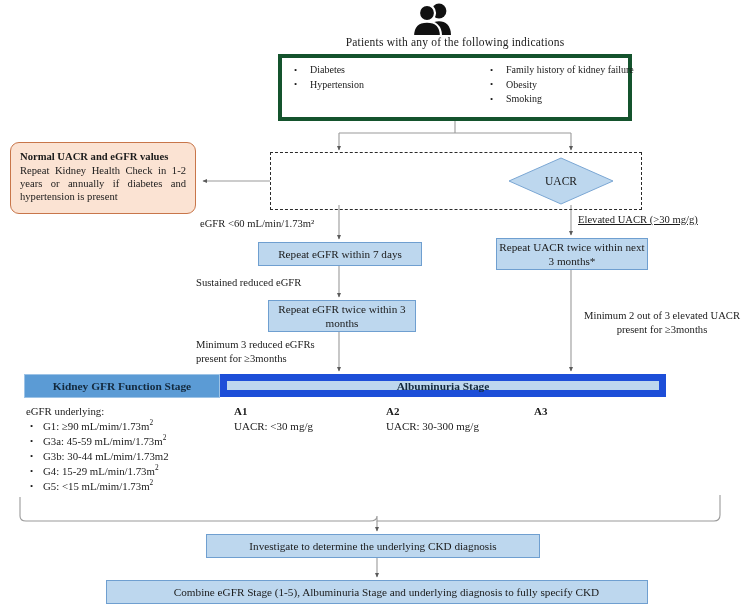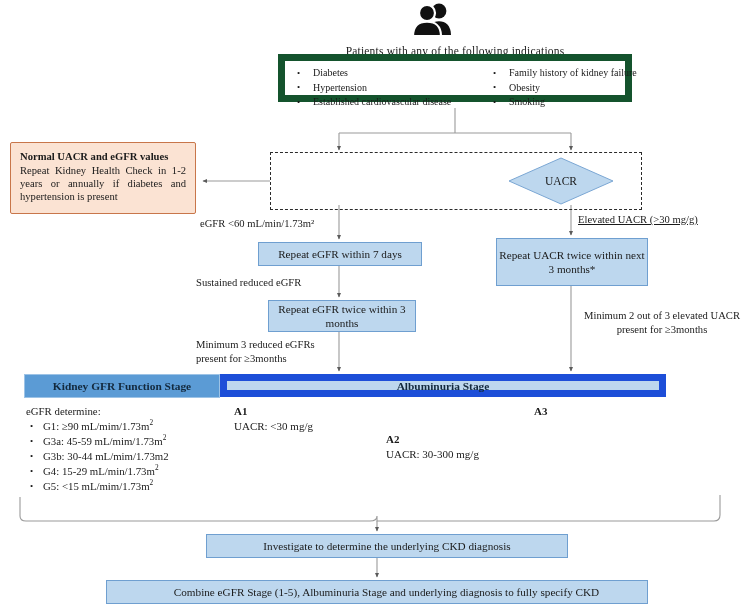--- a/index.html
+++ b/index.html
@@ -30,27 +30,26 @@
 
   
   .people-icon { left: 404px; top: 2px; width: 52px; height: 34px; }
 
   
   .caption {
     left: 270px; top: 36px; width: 370px;
     text-align: center;
     font-size: 11.5px;
     letter-spacing: .2px;
-    margin-top: 9px;
   }
 
   
   .indications {
-    left: 278px; top: 54px; width: 354px; height: 48px;
-    border: 7px solid #14532d;
+    left: 278px; top: 54px; width: 354px; height: 67px;
+    border: 4px solid #14532d;
     background: #ffffff;
     padding: 5px 0 0 0;
   }
   .ind-cols { display: flex; height: 100%; }
   .ind-col { flex: 0 0 auto; }
   .ind-col.left { width: 196px; padding-left: 8px; }
   .ind-col.right { width: 158px; }
   .ind-li {
     font-size: 10px;
     line-height: 14.5px;
@@ -87,21 +86,21 @@
     justify-content: center;
     font-size: 11.5px;
     color: #1a1a1a;
   }
 
   
   .peach {
     left: 10px; top: 142px; width: 186px; height: 72px;
     background: #fbe3d3;
     border: 1.6px solid #c8764a;
-    border-radius: 2px;
+    border-radius: 9px;
     padding: 7px 9px 4px 9px;
   }
   .peach-title {
     font-size: 10.6px;
     font-weight: bold;
     line-height: 13px;
     margin-bottom: 1px;
   }
   .peach-body {
     font-size: 10.6px;
@@ -115,23 +114,23 @@
     border: 1px solid #6f9fd0;
     display: flex;
     align-items: center;
     justify-content: center;
     text-align: center;
     font-size: 11.2px;
     line-height: 14px;
     color: #1a1a1a;
   }
   .pbox.b-egfr7   { left: 258px; top: 242px; width: 164px; height: 24px; }
-  .pbox.b-uacr2   { left: 496px; top: 238px; width: 152px; height: 48px; }
+  .pbox.b-uacr2   { left: 496px; top: 238px; width: 152px; height: 32px; }
   .pbox.b-egfr2   { left: 268px; top: 300px; width: 148px; height: 32px; }
-  .pbox.b-invest  { left: 206px; top: 534px; width: 362px; height: 24px; }
+  .pbox.b-invest  { left: 206px; top: 534px; width: 334px; height: 24px; }
   .pbox.b-combine { left: 106px; top: 580px; width: 542px; height: 24px; padding-left: 19px; }
 
   
   .elabel {
     font-size: 10.6px;
     line-height: 13.5px;
     color: #1a1a1a;
     white-space: nowrap;
   }
   .el-egfr60   { left: 200px; top: 217px; }
@@ -170,21 +169,21 @@
     content: "\2022";
     position: absolute;
     left: 4px; top: -0.5px;
     font-size: 9px;
   }
   sup { font-size: 0.68em; vertical-align: super; line-height: 0; }
 
   
   .acol { width: 170px; }
   .acol.a1 { left: 234px; top: 404px; }
-  .acol.a2 { left: 386px; top: 404px; margin-top: 28px; }
+  .acol.a2 { left: 386px; top: 404px; }
   .acol.a3 { left: 534px; top: 404px; }
   .acol-title {
     font-size: 11px; font-weight: bold; line-height: 15px;
   }
   .acol-val { font-size: 11px; line-height: 15px; white-space: nowrap; }
 </style>
 </head>
 <body>
 
 <div id="canvas">
@@ -235,21 +234,20 @@
     </svg>
   </div>
 
   <div class="abs caption">Patients with any of the following indications</div>
 
   <div class="abs indications">
     <div class="ind-cols">
       <div class="ind-col left">
         <div class="ind-li">Diabetes</div>
         <div class="ind-li">Hypertension</div>
-        <div class="ind-li">Established cardiovascular disease</div>
       </div>
       <div class="ind-col right">
         <div class="ind-li">Family history of kidney failure</div>
         <div class="ind-li">Obesity</div>
         <div class="ind-li">Smoking</div>
       </div>
     </div>
   </div>
 
   <div class="abs dashed-group"></div>
@@ -276,21 +274,21 @@
   <div class="abs pbox b-egfr7">Repeat eGFR within 7 days</div>
   <div class="abs pbox b-uacr2">Repeat UACR twice within next 3 months*</div>
   <div class="abs pbox b-egfr2">Repeat eGFR twice within 3 months</div>
   <div class="abs pbox b-invest">Investigate to determine the underlying CKD diagnosis</div>
   <div class="abs pbox b-combine">Combine eGFR Stage (1-5), Albuminuria Stage and underlying diagnosis to fully specify CKD</div>
 
   <div class="abs bar-gfr">Kidney GFR Function Stage</div>
   <div class="abs bar-alb">Albuminuria Stage</div>
 
   <div class="abs cat-block">
-    <div class="cat-head">eGFR determine:</div>
+    <div class="cat-head">eGFR underlying:</div>
     <div class="cat-li">G1: ≥90 mL/mim/1.73m<sup>2</sup></div>
     <div class="cat-li">G3a: 45-59 mL/mim/1.73m<sup>2</sup></div>
     <div class="cat-li">G3b: 30-44 mL/mim/1.73m2</div>
     <div class="cat-li">G4: 15-29 mL/min/1.73m<sup>2</sup></div>
     <div class="cat-li">G5: &lt;15 mL/mim/1.73m<sup>2</sup></div>
   </div>
 
   <div class="abs acol a1">
     <div class="acol-title">A1</div>
     <div class="acol-val">UACR: &lt;30 mg/g</div>

